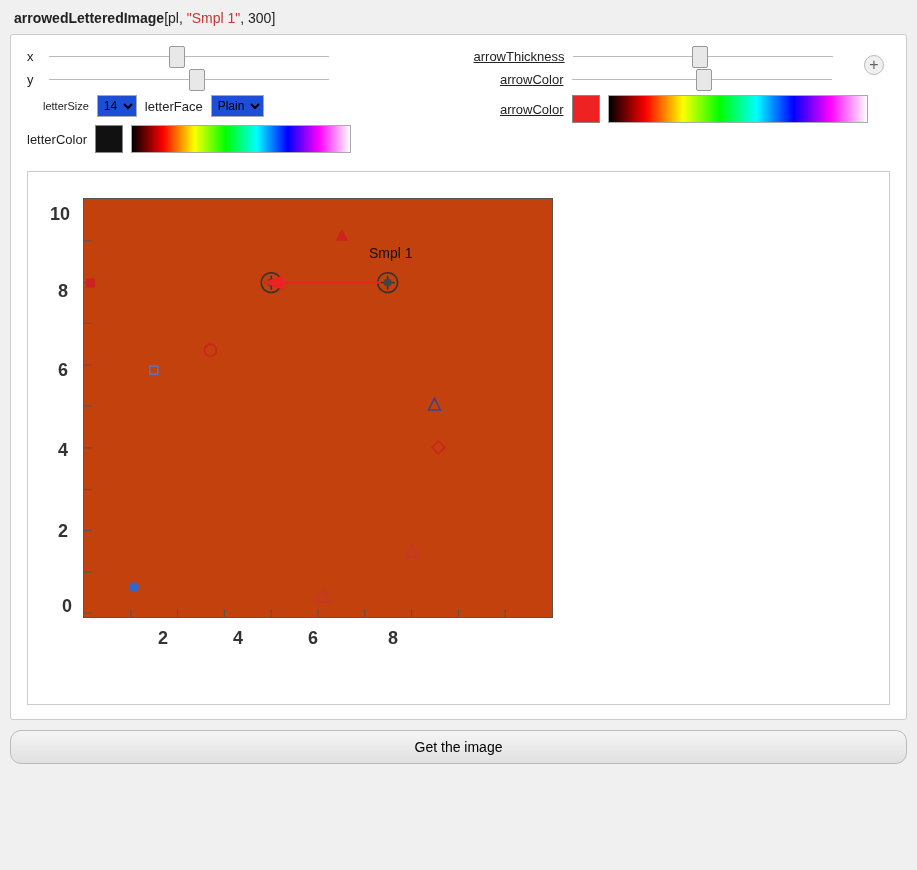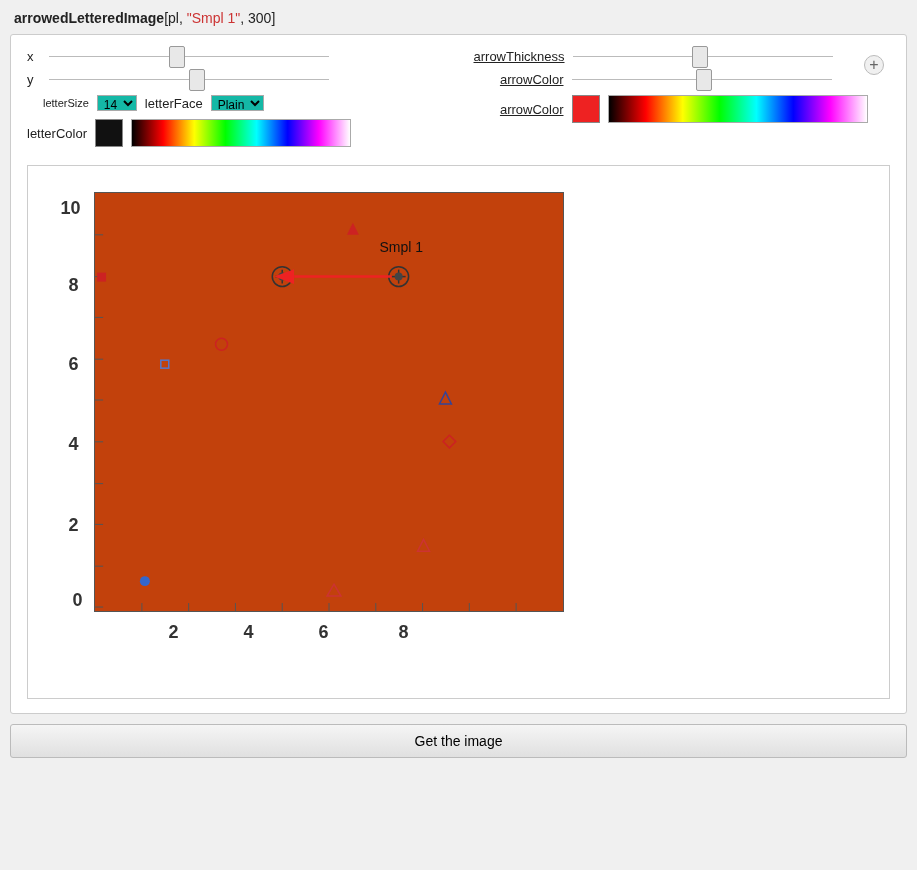--- a/index.html
+++ b/index.html
@@ -86,25 +86,25 @@
       border-radius: 2px;
       cursor: pointer;
     }
 
     .right-slider-track {
       width: 260px;
     }
 
     .select-box {
       border: 1px solid #aaa;
-      background: #14b8a6;
+      background: #1d4ed8;
       font-size: 12px;
       padding: 1px 2px;
       cursor: pointer;
-      height: 16px;
+      height: 22px;
     }
 
     .color-swatch {
       width: 28px;
       height: 28px;
       border: 1px solid #888;
       display: inline-block;
       flex-shrink: 0;
     }
 
@@ -130,21 +130,20 @@
       display: inline-block;
       flex-shrink: 0;
     }
 
     .plot-container {
       margin-top: 10px;
       border: 1px solid #ccc;
       background: white;
       padding: 16px 10px 16px 10px;
       display: flex;
-      justify-content: center;
     }
 
     .plot-area {
       position: relative;
       width: 820px;
       height: 500px;
     }
 
     
     .chart-box {
@@ -215,21 +214,21 @@
       line-height: 1;
     }
 
     .get-image-btn {
       margin: 10px 10px 0;
       display: block;
       width: calc(100% - 20px);
       padding: 8px;
       background: linear-gradient(to bottom, #f5f5f5, #e0e0e0);
       border: 1px solid #bbb;
-      border-radius: 3px;
+      border-radius: 11px;
       font-size: 14px;
       cursor: pointer;
       text-align: center;
     }
 
     .letter-size-label { font-size: 11px; padding-left: 16px; }
     .letter-face-label { font-size: 13px; }
 
   </style>
 </head>

